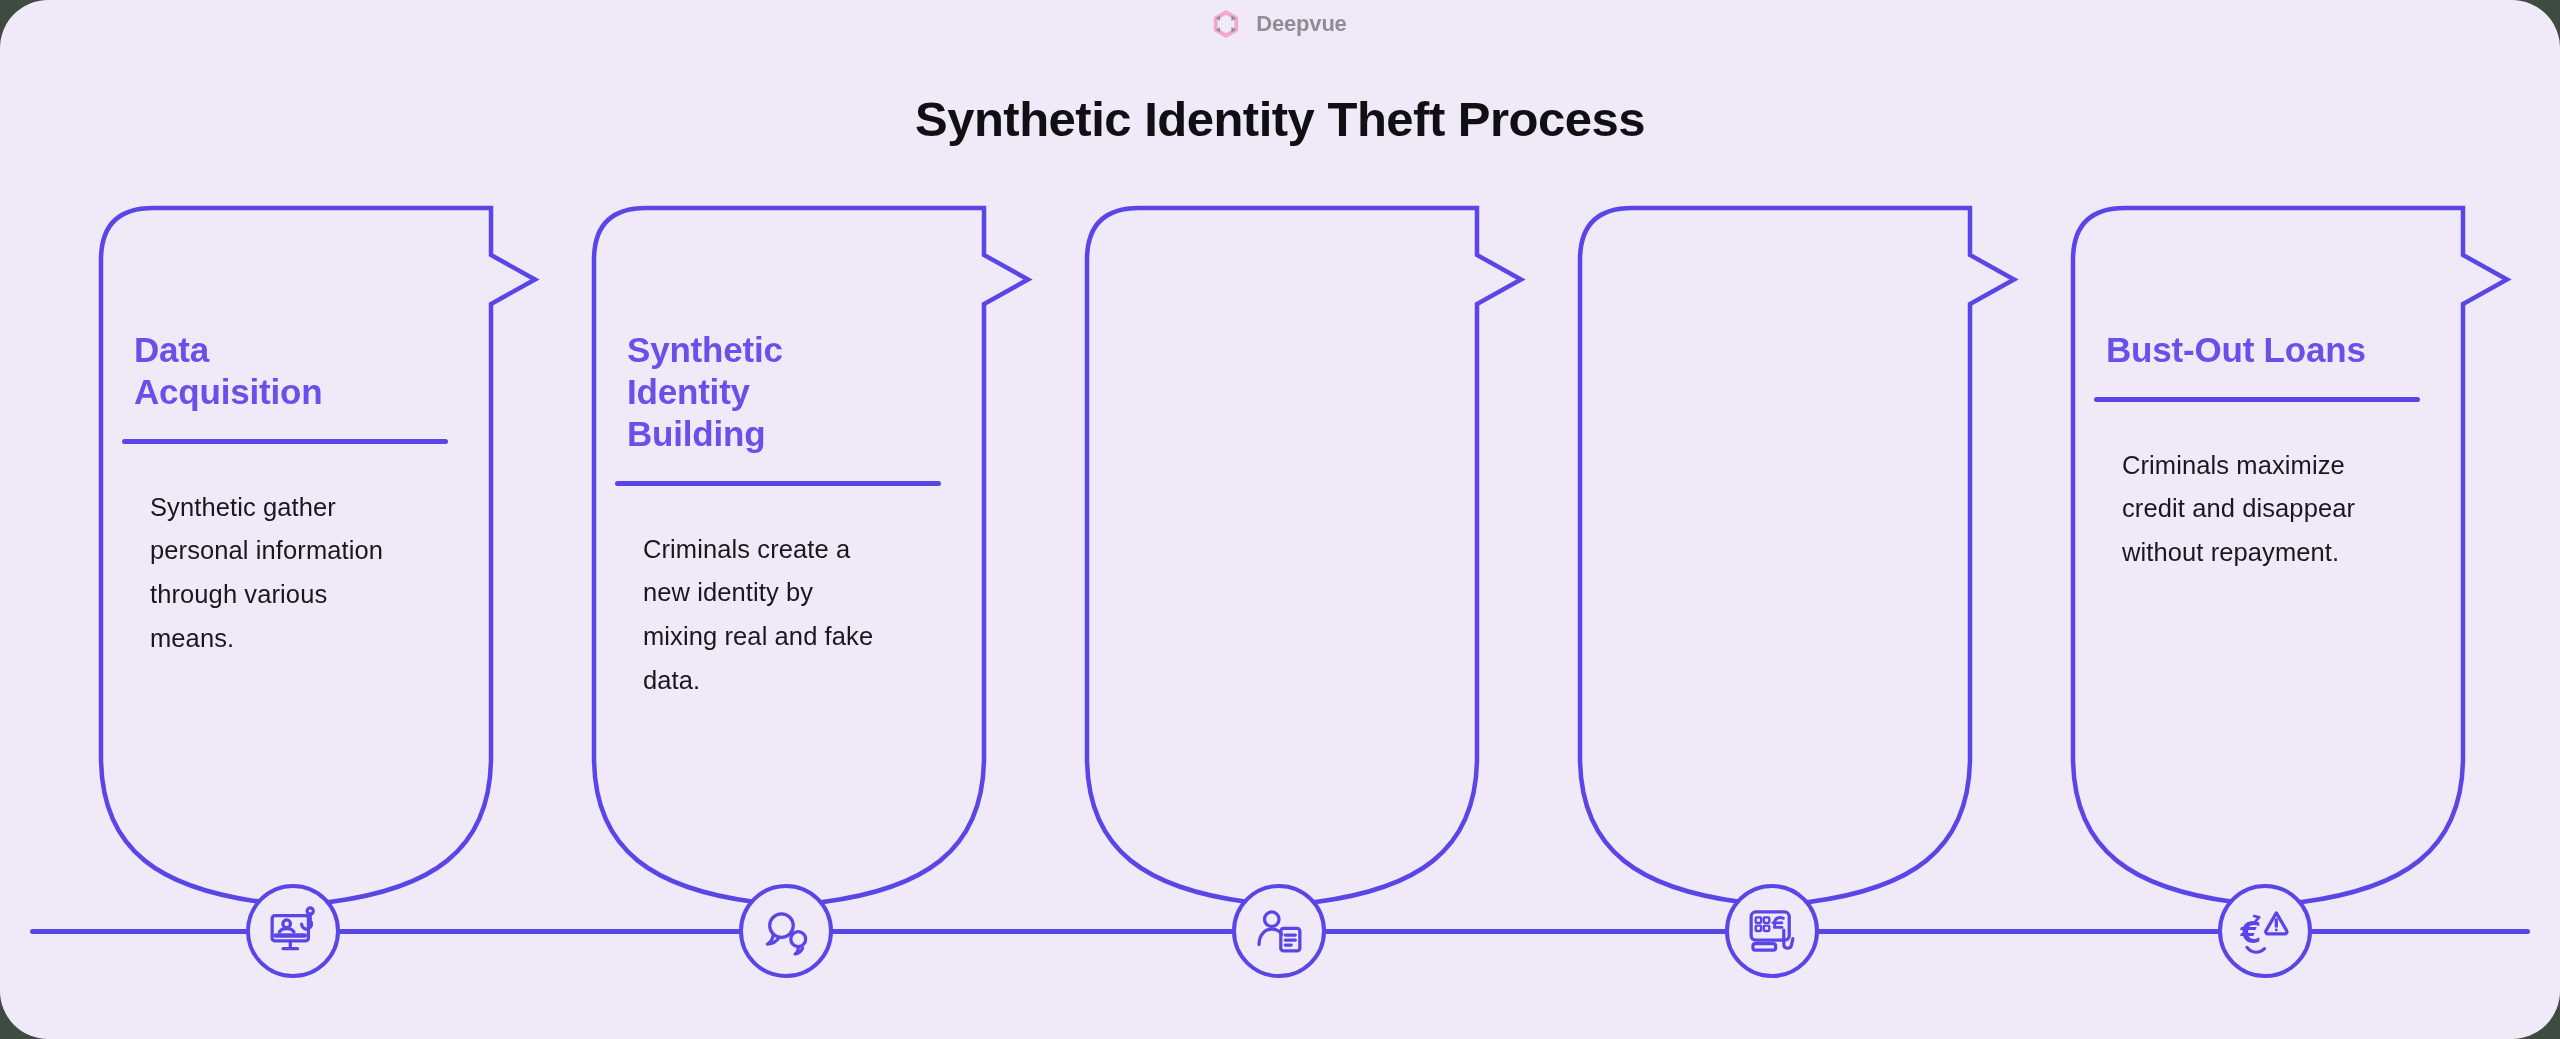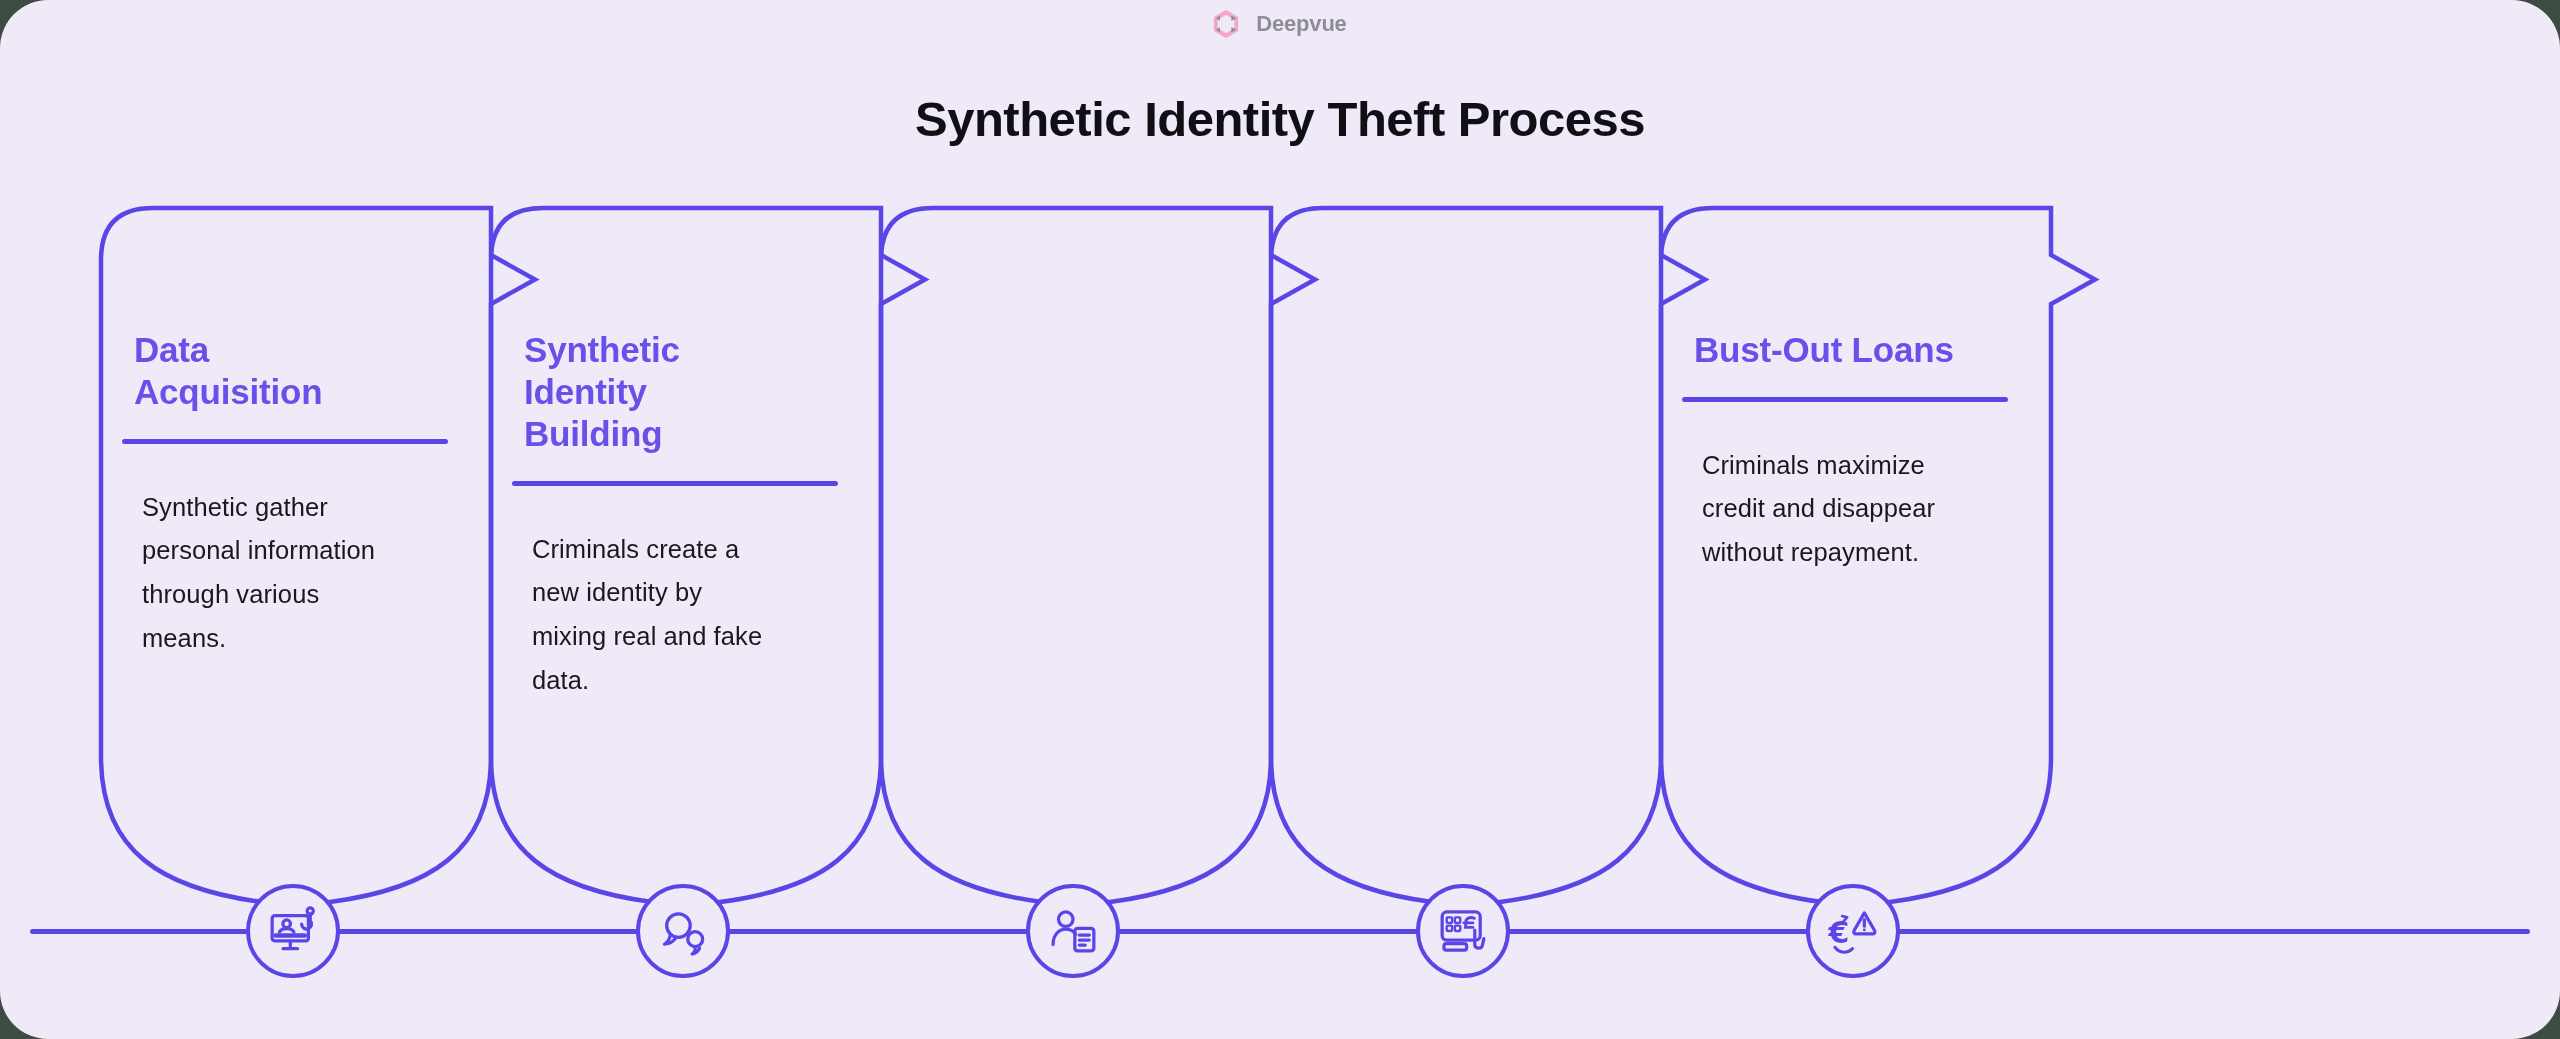--- a/index.html
+++ b/index.html
@@ -26,40 +26,40 @@
     font-size:49px;font-weight:800;color:var(--title,#101014);letter-spacing:-0.5px;margin-top:41px;
   }
   
   .connector{
     position:absolute;left:30px;right:30px;top:929px;height:5px;
     background:var(--accent,#5A46E6);border-radius:3px;z-index:1;
   }
   
   .cards{
     position:absolute;left:98px;top:205px;
-    display:flex;z-index:2;
+    display:flex;gap:103px;z-index:2;
   }
   .card{width:390px;height:730px;position:relative;flex:0 0 auto;}
   .card-outline{
     position:absolute;left:0;top:0;width:440px;height:732px;overflow:visible;
     stroke:var(--accent,#5A46E6);
   }
   .card-content{
     position:relative;padding:124px 34px 0 36px;z-index:2;
   }
   .card-heading{
     margin:0;font-size:35px;line-height:1.2;font-weight:800;
     color:var(--heading,#6950E9);letter-spacing:-0.2px;white-space:pre-line;
   }
   .rule{
     height:4.5px;background:var(--accent,#5A46E6);border-radius:3px;
     margin:26px 0 42px -12px;width:calc(100% + 6px);
   }
   .card-desc{
-    margin:8px;font-size:25.5px;line-height:1.72;color:var(--text,#19181D);
+    margin:16px;font-size:25.5px;line-height:1.72;color:var(--text,#19181D);
     white-space:pre-line;letter-spacing:0.1px;
   }
   
   .badge{
     position:absolute;left:148px;top:679px;width:94px;height:94px;
     border-radius:50%;
     background:var(--bg,#F0EAF8);
     border:4.5px solid var(--accent,#5A46E6);
     display:flex;align-items:center;justify-content:center;
     z-index:3;box-sizing:border-box;

